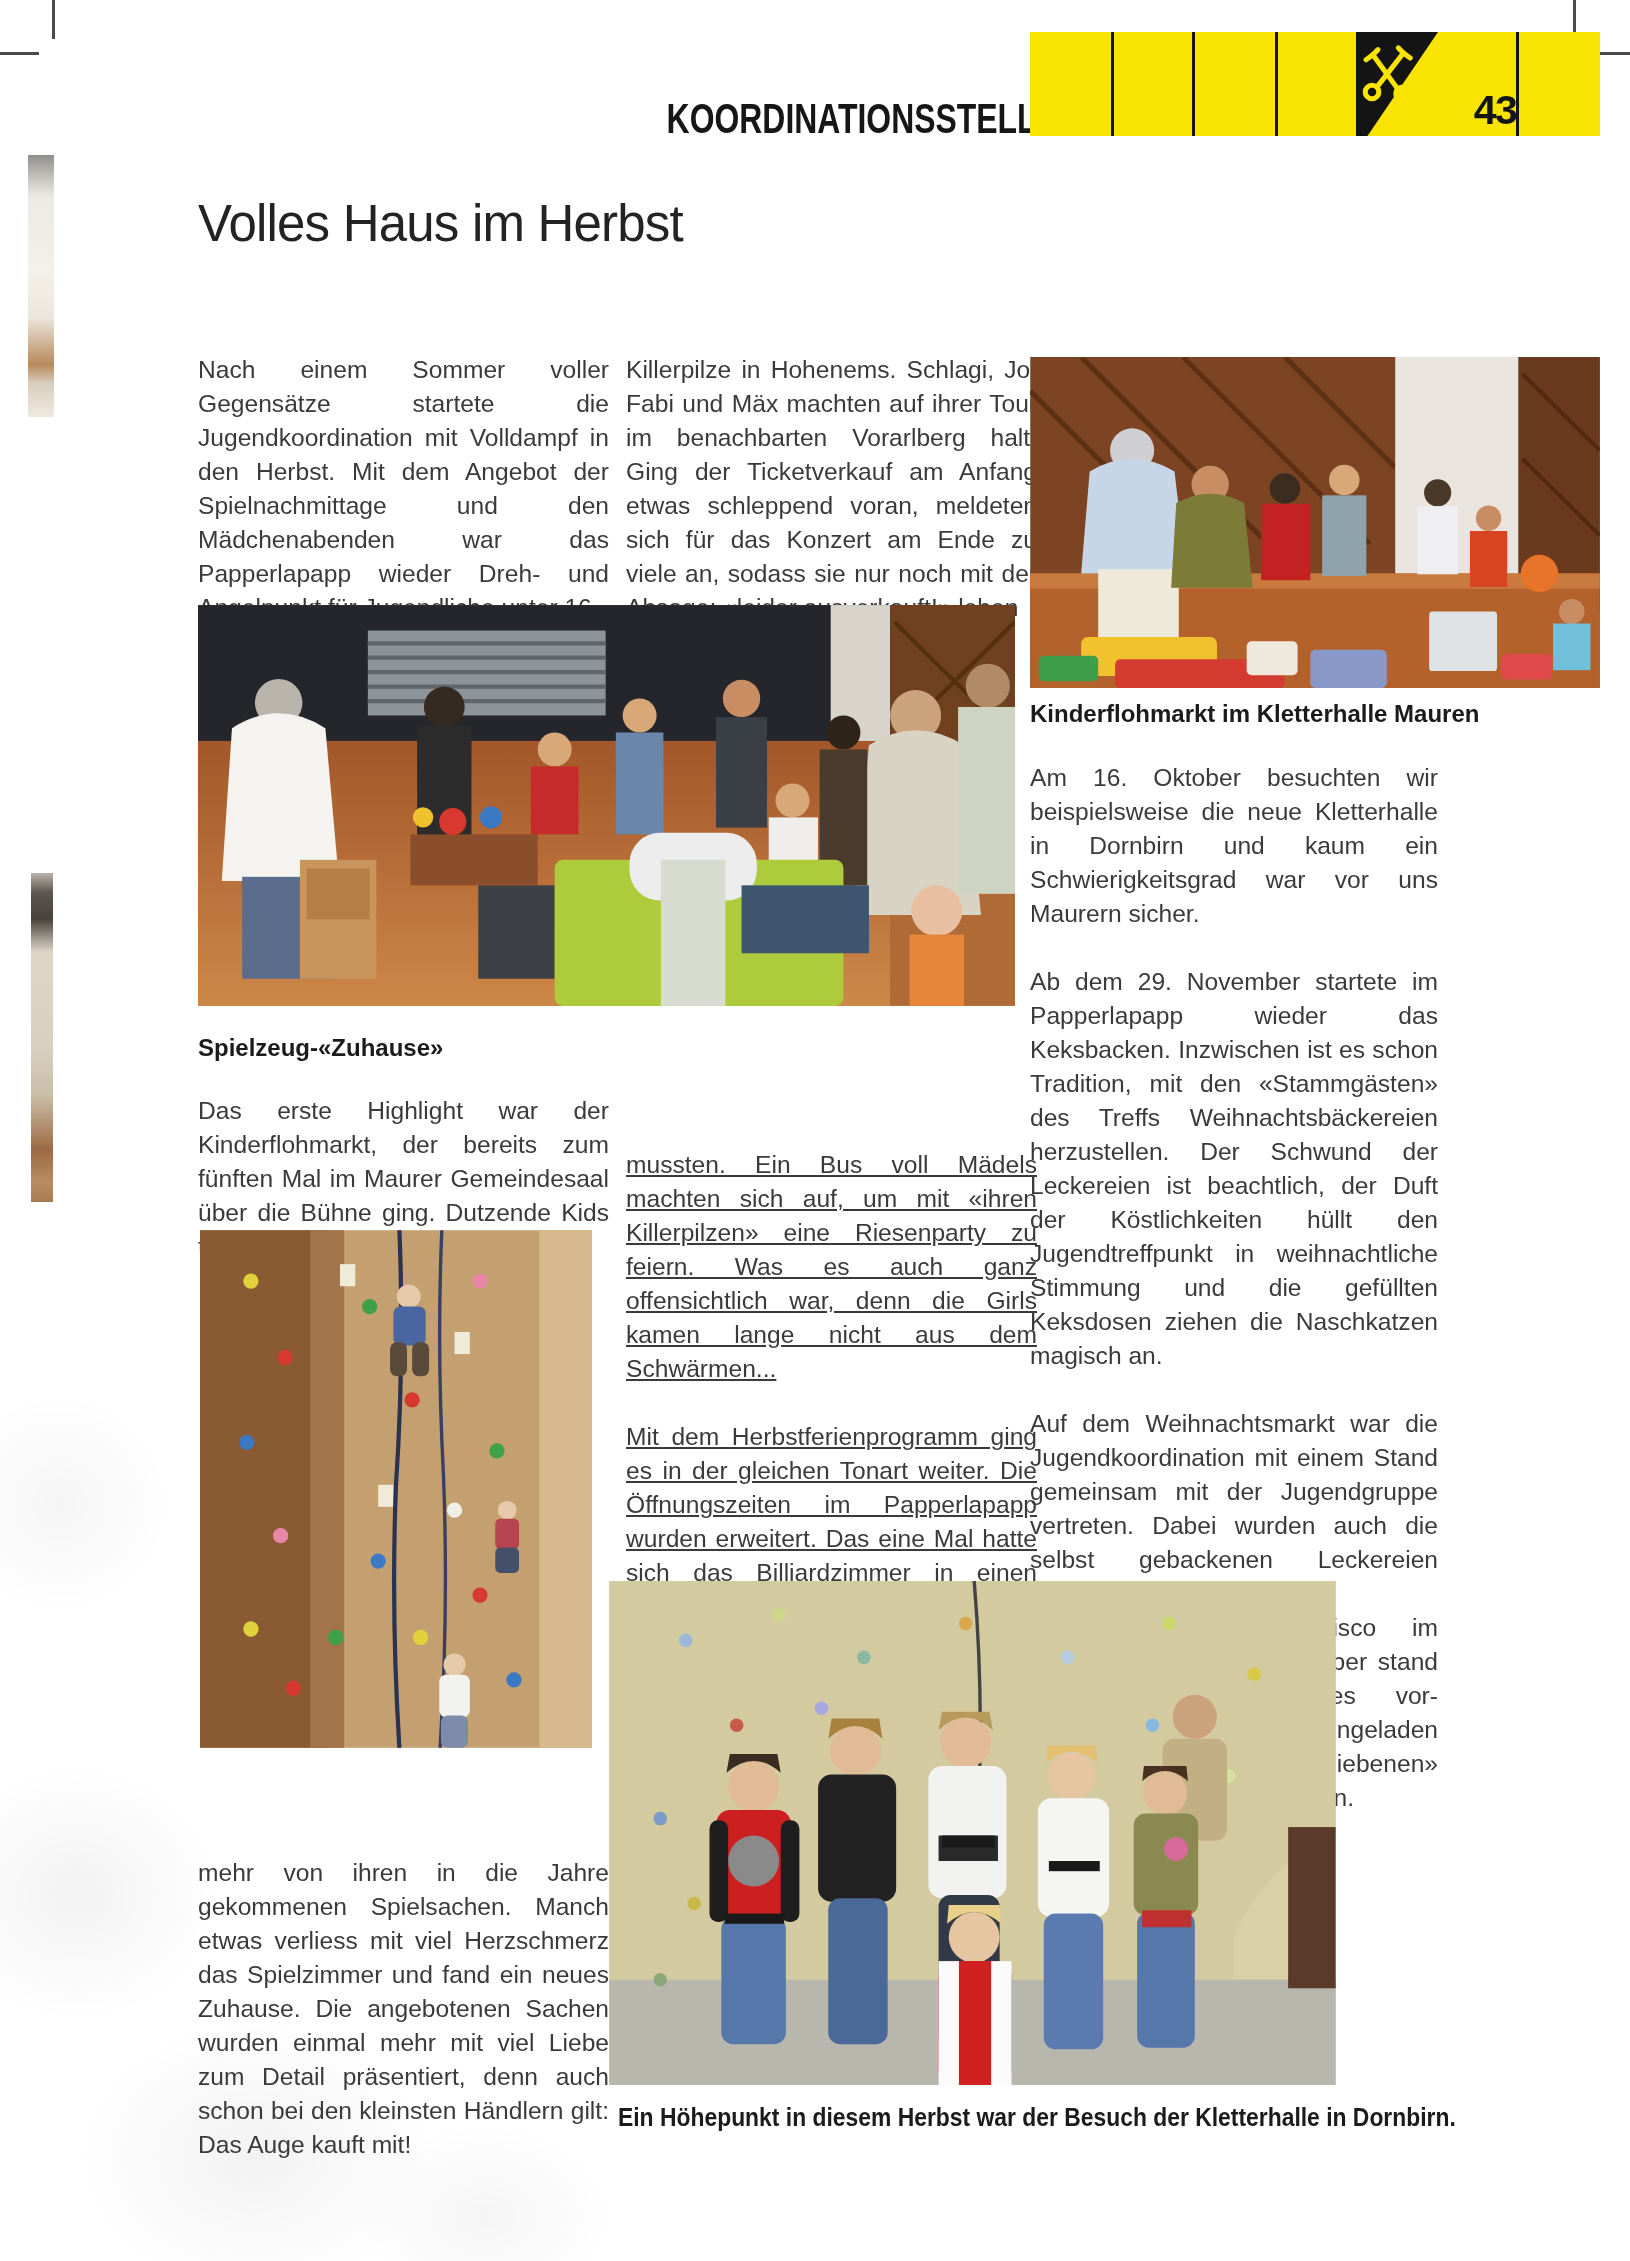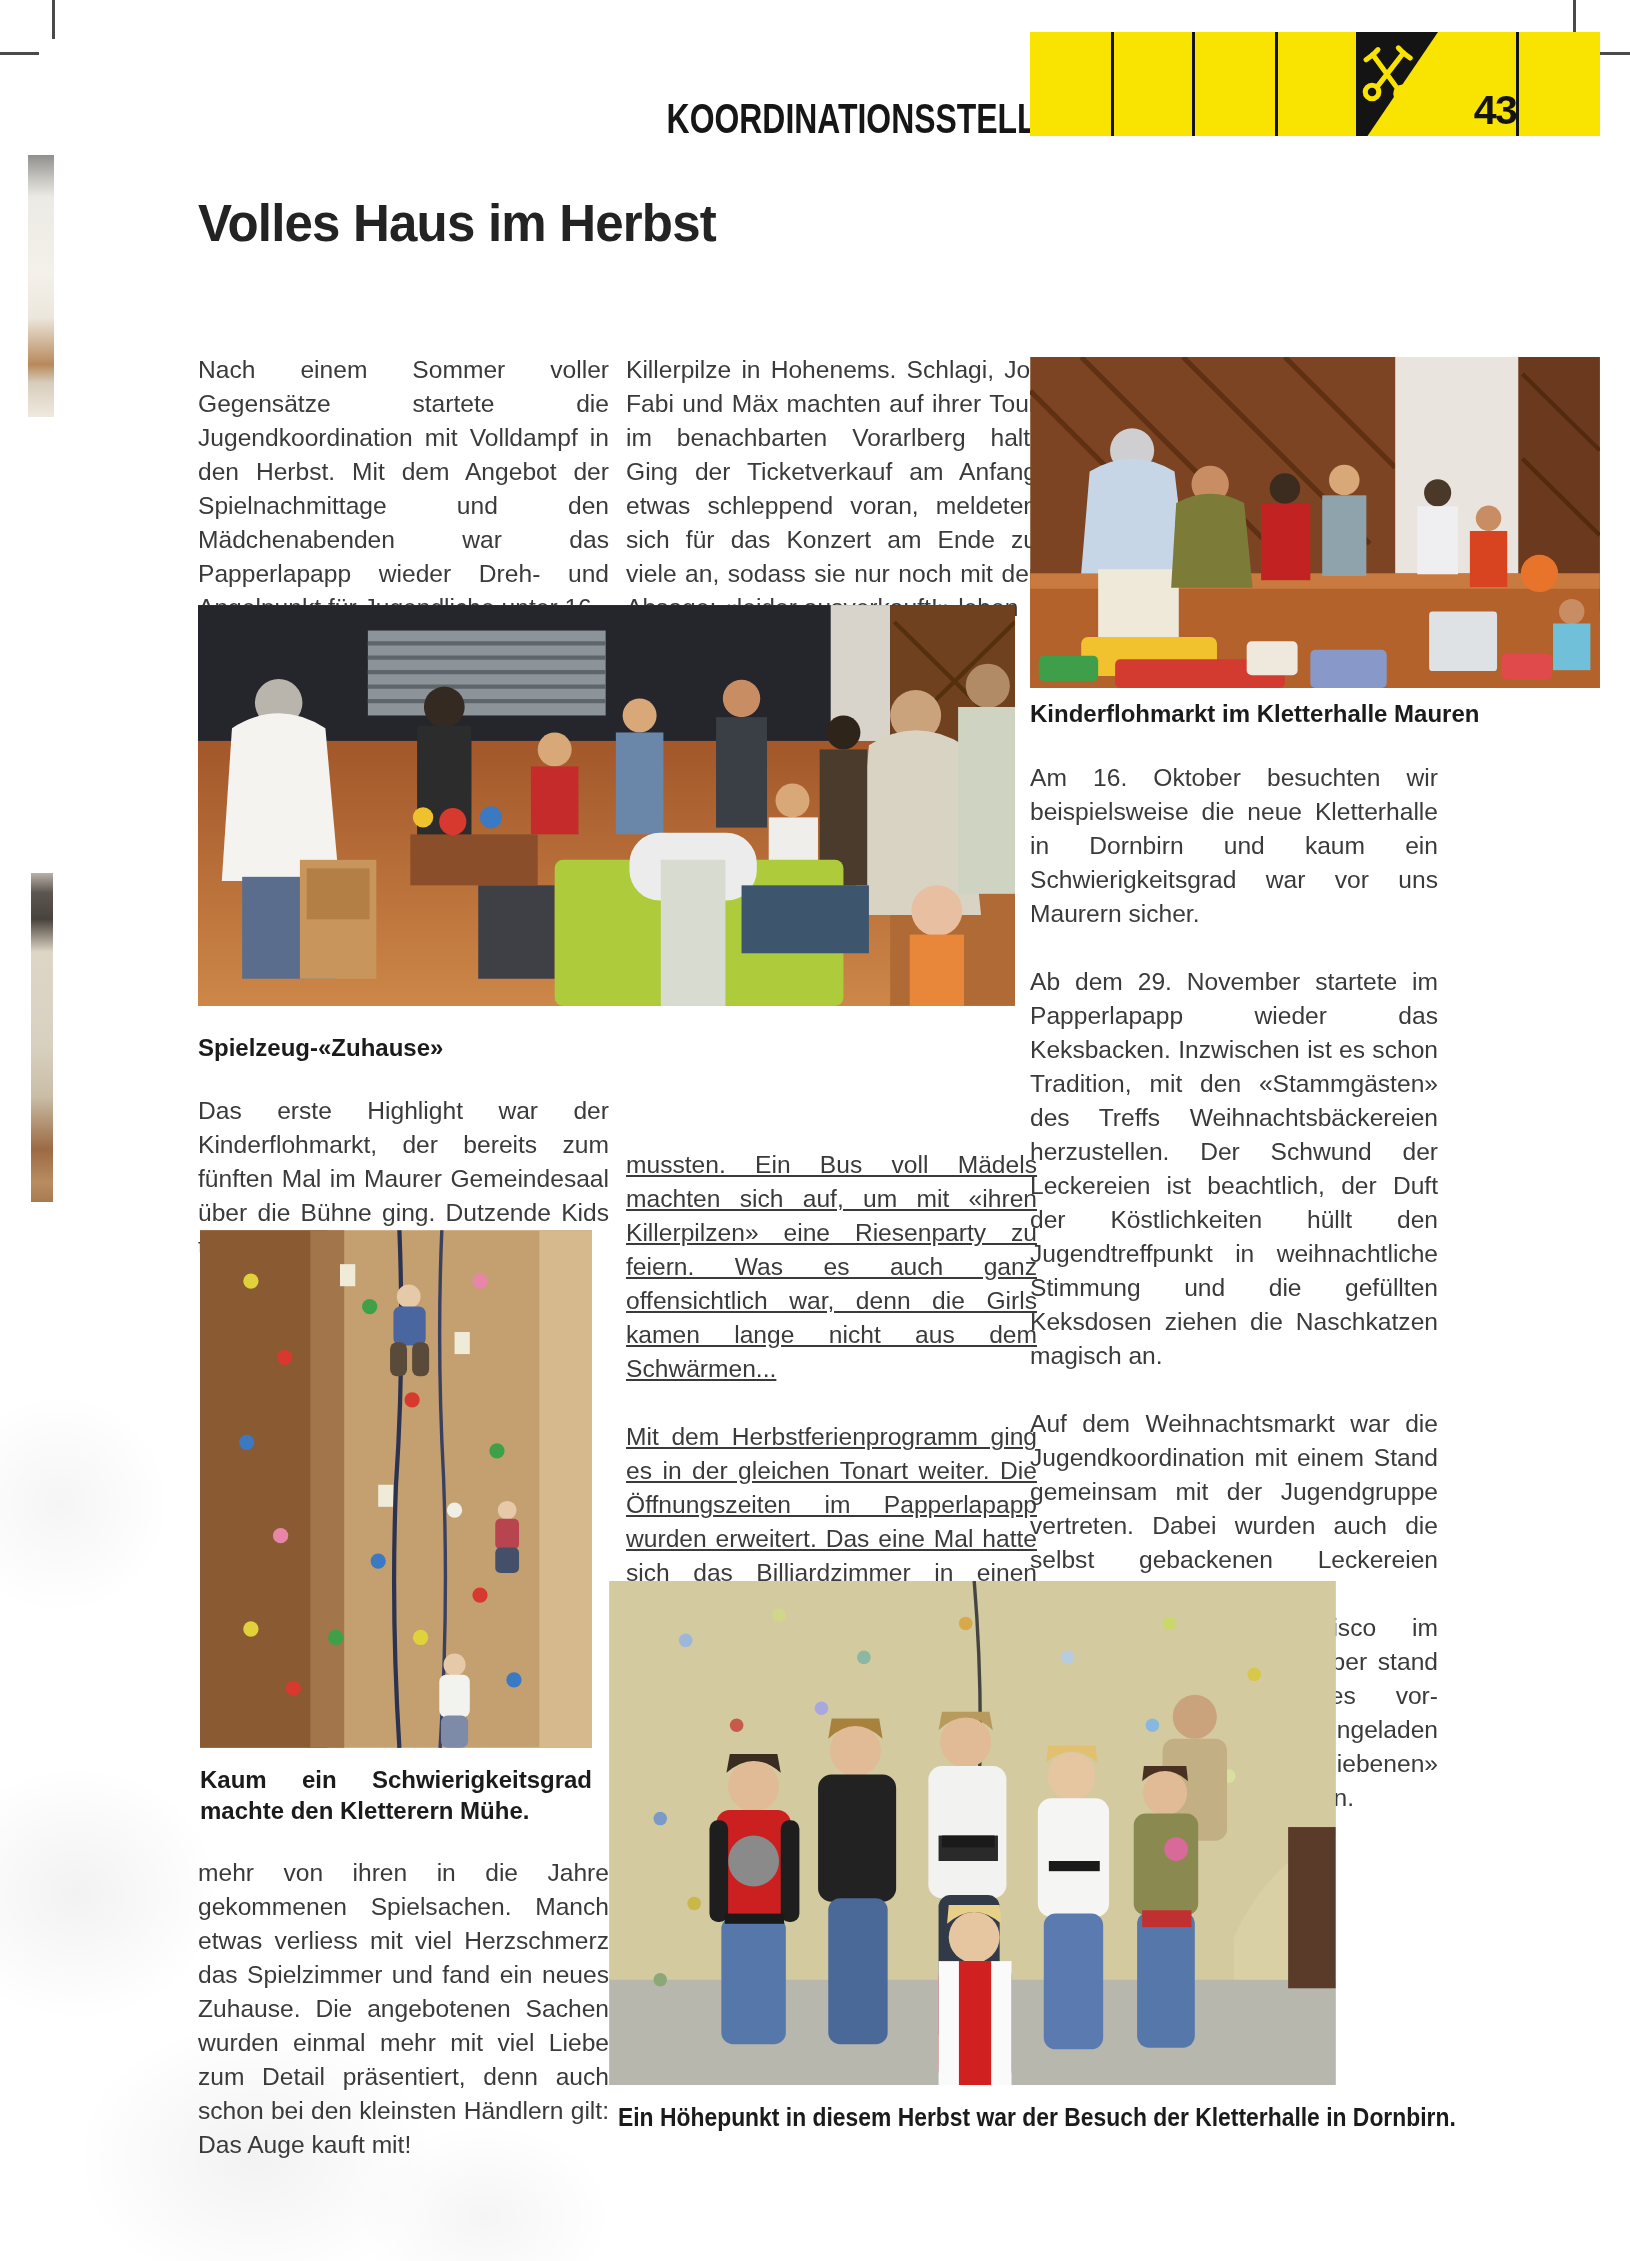--- a/index.html
+++ b/index.html
@@ -24,21 +24,21 @@
   .ytri{
     position:absolute;left:326px;top:0;width:82px;height:104px;background:#141414;
     clip-path:polygon(0 0,100% 0,14% 100%,0 100%);
   }
   .keys{position:absolute;left:331px;top:8.5px;}
   .page-num{
     position:absolute;left:413px;bottom:1.7px;width:73px;text-align:right;
     font-weight:bold;font-size:41px;color:#141414;letter-spacing:-1.7px;
   }
   
-  .headline{position:absolute;left:198px;top:194px;margin:0;font-size:51px;font-weight:bold;color:#232323;letter-spacing:-0.8px;}
+  .headline{position:absolute;left:198px;top:194px;margin:0;font-size:51px;font-weight:normal;color:#232323;letter-spacing:-0.8px;}
   .subhead{position:absolute;left:198px;top:273px;margin:0;font-size:30px;font-weight:bold;font-style:italic;color:#232323;}
   
   .textblock{position:absolute;}
   .textblock p{
     margin:0 0 34px 0;font-size:24.6px;line-height:34px;text-align:justify;color:#3a3a3a;
   }
   .textblock p.tight{margin:0;}
   .caption{
     position:absolute;margin:0;font-size:24px;line-height:31px;font-weight:bold;color:#1b1b1b;
   }
@@ -274,21 +274,20 @@
 
       <circle cx="362" cy="330" r="11" fill="#e6c9a8"></circle>
       <rect x="348" y="340" width="28" height="36" rx="6" fill="#b8444f"></rect>
       <rect x="348" y="374" width="28" height="30" rx="6" fill="#44506a"></rect>
 
       <circle cx="300" cy="512" r="13" fill="#e6c9a8"></circle>
       <rect x="282" y="524" width="36" height="50" rx="8" fill="#f2f2ee"></rect>
       <rect x="284" y="572" width="32" height="38" rx="8" fill="#7d8ba8"></rect>
     </svg>
   </div>
-  <p class="caption" style="left:200px;top:1764px;width:392px;text-align:justify;">Kaum ein Schwierigkeitsgrad machte den Kletterern Mühe.</p>
 
   <div class="photo" style="left:609px;top:1581px;width:727px;height:504px;">
     <svg width="727" height="504" viewBox="0 0 856 594">
       <rect width="856" height="594" fill="#d9d0a5"></rect>
       <path d="M0 0 h856 v300 q-80 30 -120 120 l0 174 h-736 z" fill="#d4caa0"></path>
       <rect x="0" y="470" width="856" height="124" fill="#b7b7ae"></rect>
       <rect x="800" y="290" width="56" height="190" fill="#5a3a28"></rect>
 
       <g>
         <circle cx="90" cy="70" r="8" fill="#9bb8d8"></circle>

